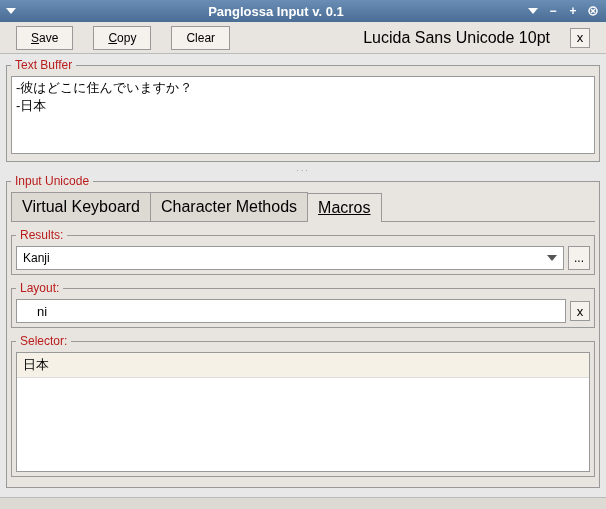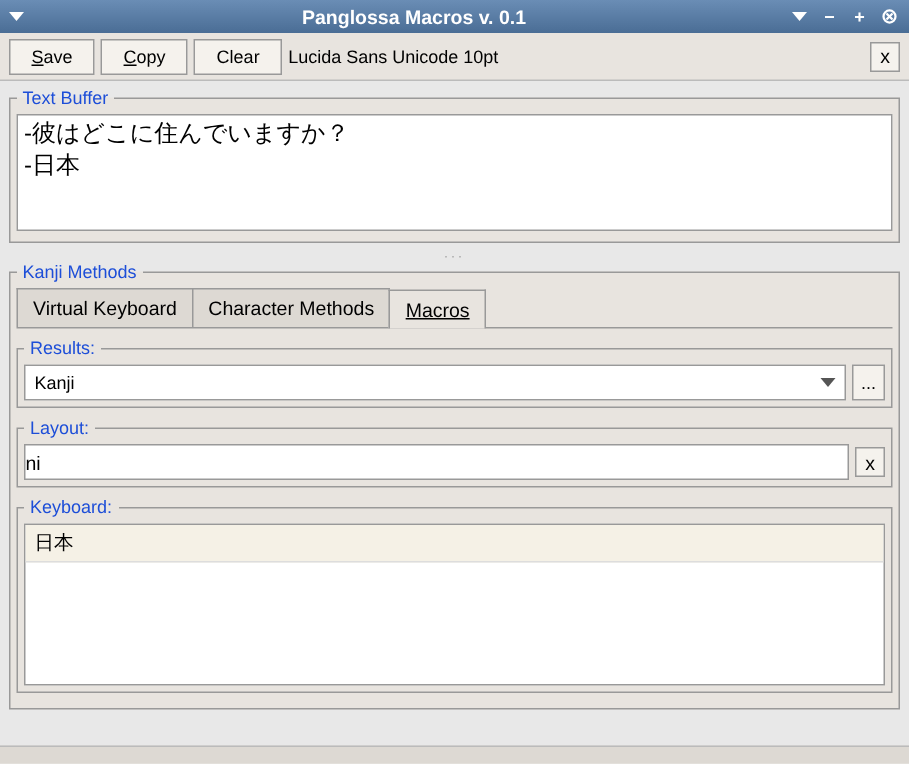--- a/index.html
+++ b/index.html
@@ -3,51 +3,51 @@
 <meta charset="utf-8">
 <style>
 * { box-sizing: border-box; margin: 0; padding: 0; }
 body { font-family: sans-serif; font-size: 12px; background: #e8e8e8; width: 606px; height: 509px; overflow: hidden; }
 .titlebar { background: linear-gradient(to bottom, #6a8db5, #4a6d95); color: #fff; height: 22px; display: flex; align-items: center; padding: 0 6px; font-weight: bold; }
 .titlebar .tb-left { width: 20px; }
 .titlebar .tb-title { flex: 1; text-align: center; font-size: 13px; }
 .titlebar .tb-icons { display: flex; gap: 6px; }
 .tb-icon { width: 14px; height: 14px; display: flex; align-items: center; justify-content: center; cursor: pointer; color: #fff; font-size: 12px; }
 .tb-triangle { width: 0; height: 0; border-left: 5px solid transparent; border-right: 5px solid transparent; border-top: 6px solid #fff; }
-.toolbar { background: #e8e4df; border-bottom: 1px solid #bbb; height: 32px; display: flex; align-items: center; padding: 2px 6px; gap: 4px; }
+.toolbar { background: #e8e4df; border-bottom: 1px solid #bbb; height: 32px; display: flex; align-items: center; padding: 2px 16px; gap: 20px; }
 .btn { background: #f5f2ed; border: 1px solid #999; padding: 4px 14px; cursor: pointer; font-size: 12px; }
 .btn u { text-decoration: underline; }
-.font-label { flex: 1; text-align: left; font-size: 12px; }
+.font-label { flex: 1; text-align: right; font-size: 16px; }
 .close-btn { border: 1px solid #999; background: #f5f2ed; width: 20px; height: 20px; display: flex; align-items: center; justify-content: center; cursor: pointer; font-size: 13px; }
 .content { padding: 4px 6px; }
 fieldset { border: 1px solid #999; margin-bottom: 6px; padding: 4px; background: #e8e4df; }
-legend { padding: 0 4px; color: #1d4ed8; font-size: 12px; }
-.textbuf { width: 100%; height: 78px; border: 1px solid #999; background: #fff; padding: 2px 4px; font-size: 16px; resize: none; font-family: sans-serif; }
+legend { padding: 0 4px; color: #b91c1c; font-size: 12px; }
+.textbuf { width: 100%; height: 78px; border: 1px solid #999; background: #fff; padding: 2px 4px; font-size: 13px; resize: none; font-family: sans-serif; }
 .gripper { height: 6px; text-align: center; color: #999; font-size: 8px; letter-spacing: 2px; line-height: 6px; }
 .tabs { display: flex; border-bottom: 1px solid #999; margin-bottom: 6px; }
-.tab { border: 1px solid #999; border-bottom: none; padding: 5px 10px; background: #ddd9d3; cursor: pointer; margin-right: -1px; font-size: 13px; }
+.tab { border: 1px solid #999; border-bottom: none; padding: 5px 10px; background: #ddd9d3; cursor: pointer; margin-right: -1px; font-size: 16px; }
 .tab.active { background: #e8e4df; position: relative; top: 1px; text-decoration: underline; }
 .row { display: flex; align-items: center; gap: 4px; }
 .select { flex: 1; height: 24px; border: 1px solid #999; background: #fff; padding: 0 6px; font-size: 12px; display: flex; align-items: center; justify-content: space-between; cursor: pointer; text-align: center; }
 .chev { width: 0; height: 0; border-left: 5px solid transparent; border-right: 5px solid transparent; border-top: 6px solid #555; }
 .more-btn { width: 22px; height: 24px; border: 1px solid #999; background: #f5f2ed; display: flex; align-items: center; justify-content: center; cursor: pointer; }
-.input-field { flex: 1; height: 24px; border: 1px solid #999; padding: 0 0; font-size: 13px; background: #fff; }
-.results-box { border: 1px solid #999; background: #fff; height: 108px; overflow: auto; }
+.input-field { flex: 1; height: 24px; border: 1px solid #999; padding: 0 20px; font-size: 13px; background: #fff; }
+.results-box { border: 1px solid #999; background: #fff; height: 120px; overflow: auto; }
 .result-row { padding: 3px 6px; background: #f5f1e6; border-bottom: 1px solid #ddd; font-size: 13px; cursor: pointer; }
 .layout-label { min-width: 48px; }
 .bottom-bar { position: absolute; bottom: 0; left: 0; right: 0; height: 12px; background: #ddd9d3; border-top: 1px solid #bbb; }
 </style>
 </head>
 <body>
 
 <div class="titlebar">
   <div class="tb-left">
       <div class="tb-triangle"></div>
     </div>
-  <div class="tb-title">Panglossa Macros v. 0.1</div>
+  <div class="tb-title">Panglossa Input v. 0.1</div>
   <div class="tb-icons">
     <div class="tb-icon">
         <div class="tb-triangle"></div>
       </div>
     <div class="tb-icon">−</div>
     <div class="tb-icon">+</div>
     <div class="tb-icon">
       <svg width="10" height="10" viewBox="0 0 10 10">
           <circle cx="5" cy="5" r="4" fill="none" stroke="#fff" stroke-width="1.5"></circle>
           <line x1="3" y1="3" x2="7" y2="7" stroke="#fff" stroke-width="1.5"></line>
@@ -68,21 +68,21 @@
 <div class="content">
   <fieldset>
     <legend>Text Buffer</legend>
     <textarea class="textbuf" style="">-彼はどこに住んでいますか？
 -日本</textarea>
   </fieldset>
 
   <div class="gripper">···</div>
 
   <fieldset>
-    <legend>Kanji Methods</legend>
+    <legend>Input Unicode</legend>
 
     <div class="tabs">
       <div class="tab">Virtual Keyboard</div>
       <div class="tab">Character Methods</div>
       <div class="tab active">Macros</div>
     </div>
 
     <fieldset>
       <legend class="layout-label">Results:</legend>
       <div class="row">
@@ -96,21 +96,21 @@
 
     <fieldset>
       <legend>Layout:</legend>
       <div class="row">
         <input class="input-field" type="text" value="ni" style="">
         <div class="close-btn">x</div>
       </div>
     </fieldset>
 
     <fieldset>
-      <legend>Keyboard:</legend>
+      <legend>Selector:</legend>
       <div class="results-box">
         <div class="result-row">日本</div>
       </div>
     </fieldset>
   </fieldset>
 </div>
 
 <div class="bottom-bar"></div>
 
 </body></html>

